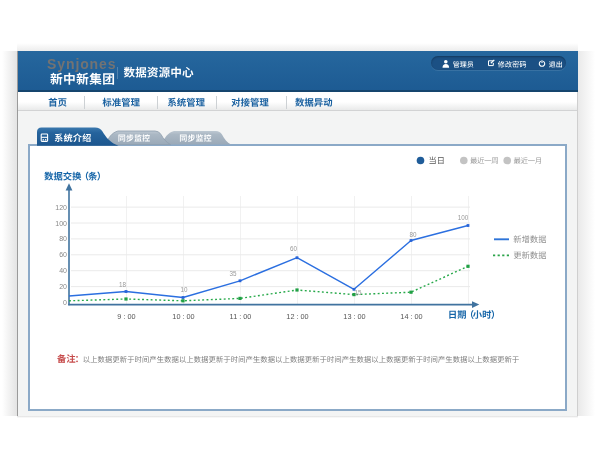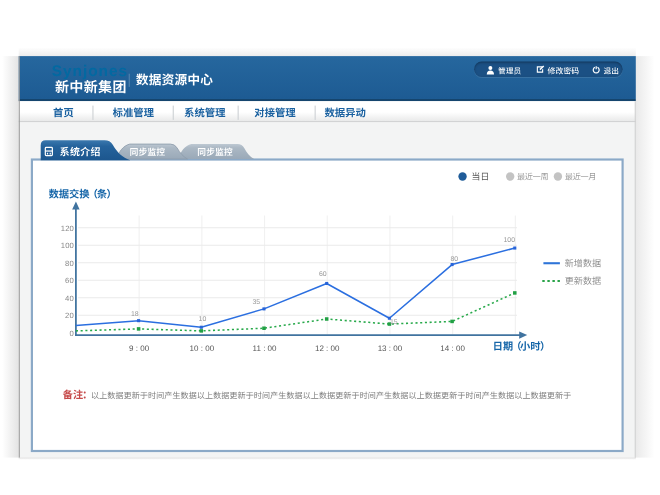--- a/index.html
+++ b/index.html
@@ -18,21 +18,21 @@
 #hdr { position:absolute; left:0; top:0; width:561px; height:40.5px;
   background:linear-gradient(#26679e, #1d5b93); border-bottom:2px solid #15456e; }
 #nav { position:absolute; left:0; top:40.5px; width:561px; height:19px;
   background:linear-gradient(#ffffff 55%, #e9eaea); border-bottom:1px solid #d2d3d4; }
 .nsep { position:absolute; top:96px; width:1px; height:12.5px; background:#cdd1d4; }
 #pill { position:absolute; left:431px; top:56px; width:134.5px; height:14.4px; border-radius:7.2px;
   background:#1b5084; box-shadow: inset 0 1px 2px rgba(0,0,0,.3), 0 1px 0 rgba(255,255,255,.10); }
 #panel { position:absolute; left:28px; top:143.5px; width:539px; height:267.5px; background:#fff; border:2px solid #8ba9c7; }
 #logodiv { position:absolute; left:117px; top:67px; width:1px; height:12px; background:rgba(255,255,255,.22); }
 svg { position:absolute; left:0; top:0; }
-.syn { position:absolute; left:47px; top:56px; color:#0369a1; font-size:14px; font-weight:bold; letter-spacing:0.9px; font-family:"Liberation Sans",sans-serif;text-align:center; }
+.syn { position:absolute; left:47px; top:56px; color:#737373; font-size:14px; font-weight:bold; letter-spacing:0.9px; font-family:"Liberation Sans",sans-serif;text-align:center; }
 </style></head>
 <body>
 <div id="page">
   <div id="shadowT"></div>
   <div id="shadowL"></div>
   <div id="shadowR"></div>
   <div id="win">
     <div id="hdr"></div>
     <div id="nav"></div>
   </div>

